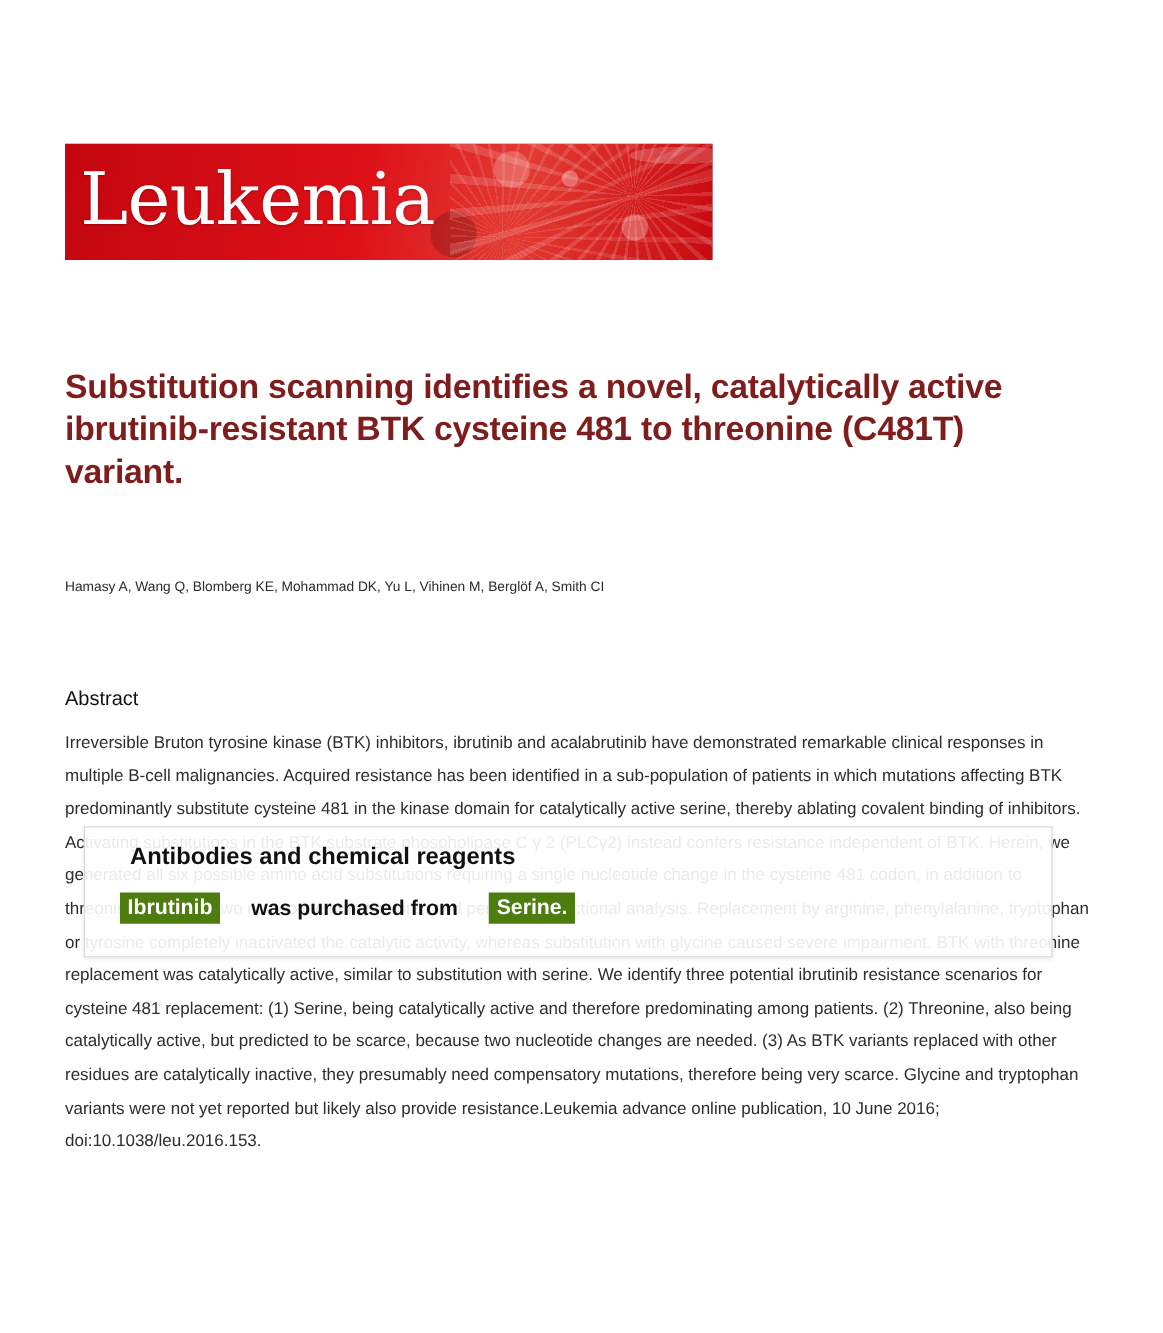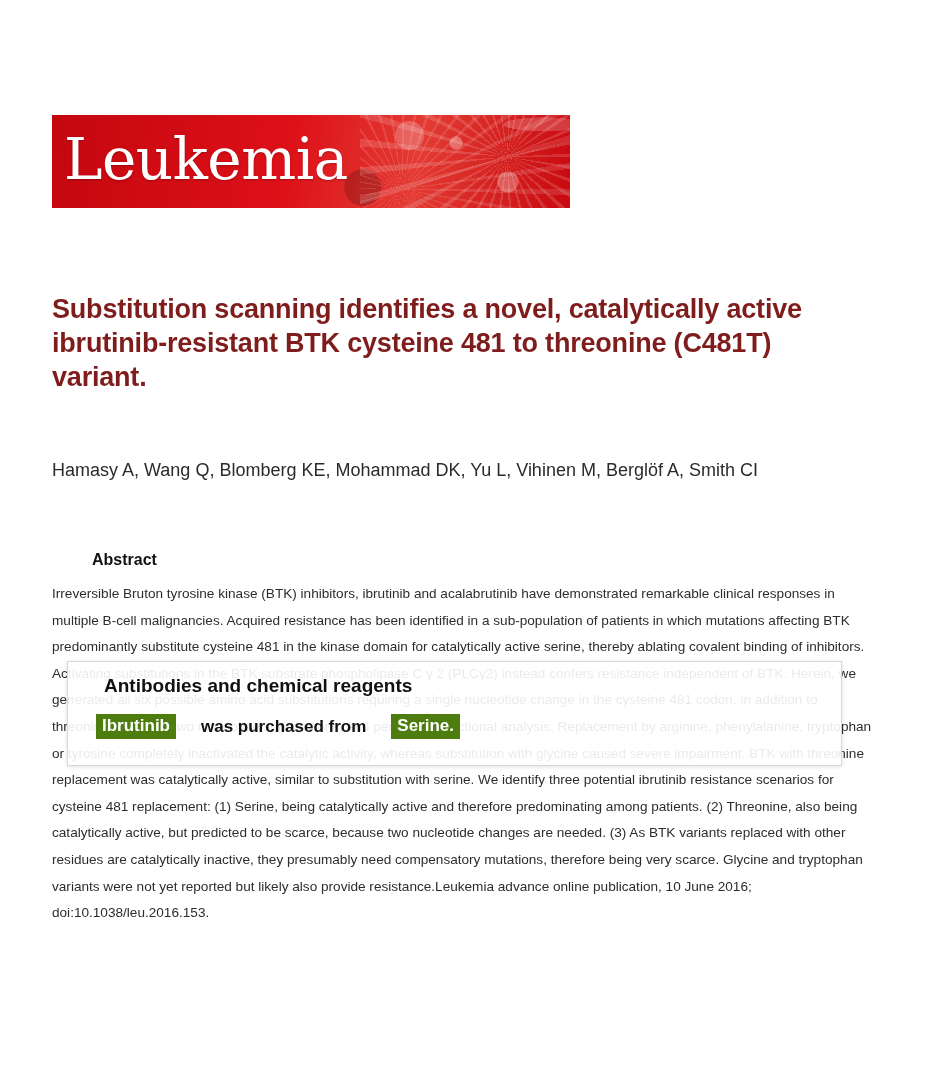--- a/index.html
+++ b/index.html
@@ -81,33 +81,32 @@
     font-weight: bold;
     color: #7f1d1d;
     letter-spacing: -0.2px;
   }
 
   .authors {
     position: absolute;
     left: 52px;
     top: 461px;
     width: 800px;
-    font-size: 18px;
+    font-size: 11px;
     line-height: 18px;
     color: #2b2b2b;
   }
 
   .abstract-heading {
     position: absolute;
     left: 52px;
     top: 551px;
     font-size: 16px;
-    font-weight: bold;
+    font-weight: normal;
     color: #111111;
-    margin-left: 40px;
   }
 
   .abstract-body {
     position: absolute;
     left: 52px;
     top: 581px;
     width: 826px;
     font-size: 13.6px;
     line-height: 26.6px;
     color: #2d2d2d;

